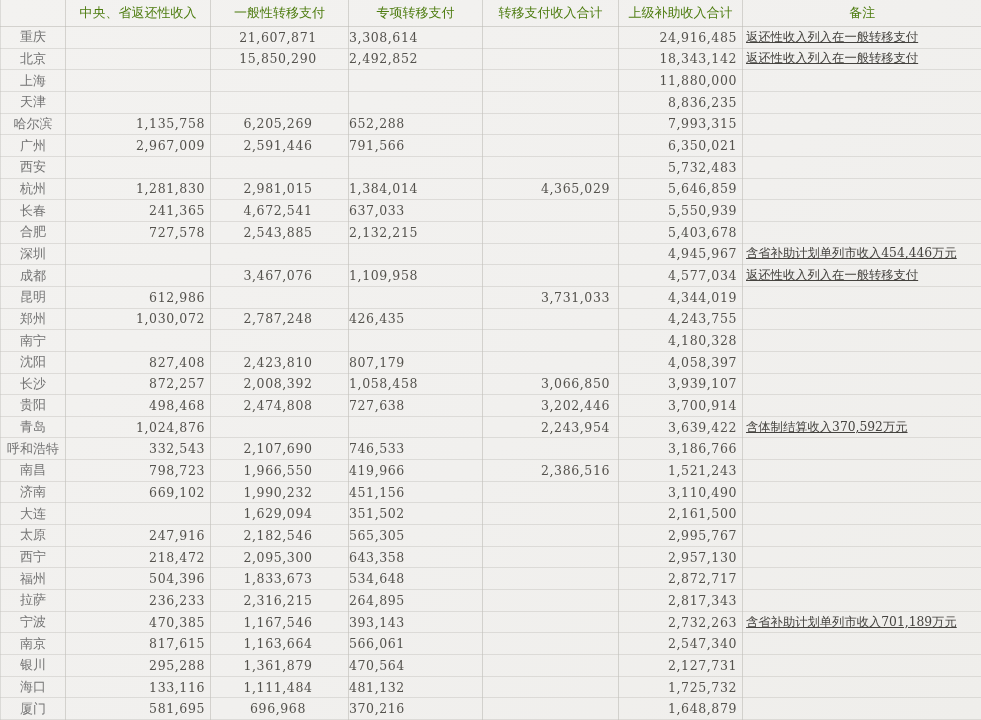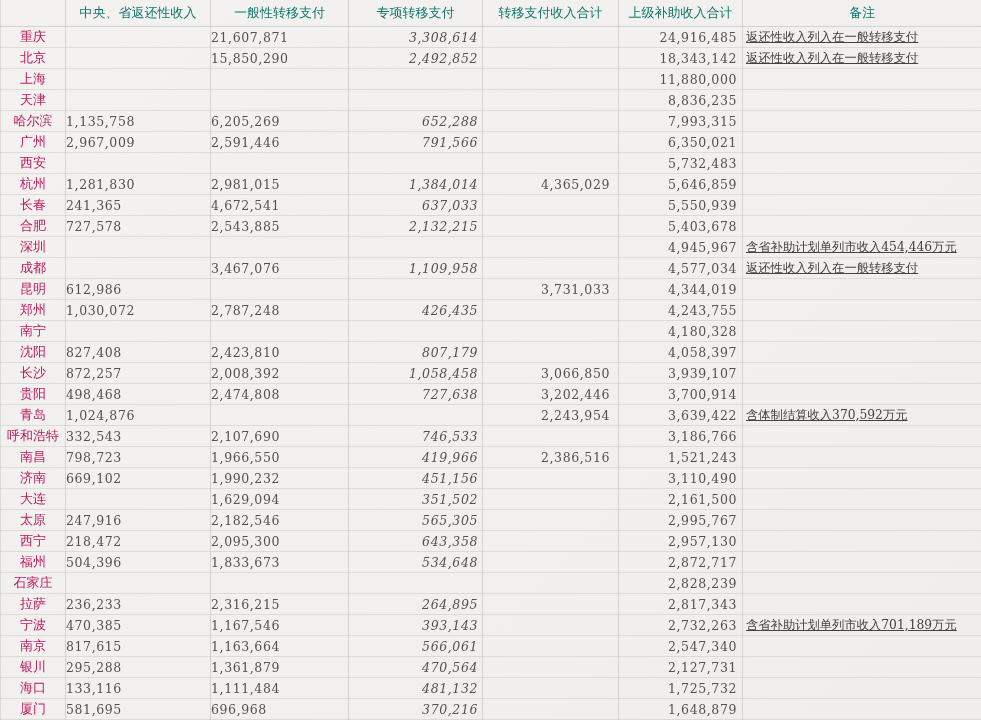--- a/index.html
+++ b/index.html
@@ -14,35 +14,35 @@
     width:981px;height:720px;
     border-collapse:collapse;table-layout:fixed;
   }
   th,td{
     white-space:nowrap;overflow:hidden;
     font-weight:normal;
     vertical-align:middle;
     padding:0;
   }
   thead th{
-    height:26px;font-size:13px;text-align:center;color:#0f766e;
+    height:26px;font-size:13px;text-align:center;color:#4d7c0f;
     border-bottom:1px solid rgba(186,184,179,0.55);
   }
   tbody td{
     height:18.6px;font-size:12.5px;
     border-bottom:1px solid rgba(196,194,189,0.45);
   }
   
   .v{border-right:1px solid rgba(186,184,179,0.55);}
   th.col0,td.col0{border-left:1px solid rgba(186,184,179,0.4);}
   
-  td.col0{text-align:center;font-size:13px;color:#be185d;}
-  td.col1{text-align:left;padding-right:5px;}
-  td.col2{text-align:left;padding-right:3px;margin-left:44px;}
-  td.col3{text-align:right;padding-right:4px;font-style:italic;}
+  td.col0{text-align:center;font-size:13px;color:#737373;}
+  td.col1{text-align:right;padding-right:5px;}
+  td.col2{text-align:center;padding-right:3px;margin-left:44px;}
+  td.col3{text-align:left;padding-right:4px;}
   td.col4{text-align:right;padding-right:8px;}
   td.col5{text-align:right;padding-right:5px;}
   td.col6{text-align:left;padding-left:3px;font-size:12.3px;text-decoration:underline;}
   td.num{letter-spacing:0.6px;color:#54524d;}
 </style>
 </head>
 <body>
 
 <div class="sheet">
   <table>
@@ -295,29 +295,20 @@
         <tr>
           <td class="col0 v">福州</td>
           <td class="col1 v num">504,396</td>
           <td class="col2 v num">1,833,673</td>
           <td class="col3 v num">534,648</td>
           <td class="col4 v num"></td>
           <td class="col5 v num">2,872,717</td>
           <td class="col6"></td>
         </tr>
         <tr>
-          <td class="col0 v">石家庄</td>
-          <td class="col1 v num"></td>
-          <td class="col2 v num"></td>
-          <td class="col3 v num"></td>
-          <td class="col4 v num"></td>
-          <td class="col5 v num">2,828,239</td>
-          <td class="col6"></td>
-        </tr>
-        <tr>
           <td class="col0 v">拉萨</td>
           <td class="col1 v num">236,233</td>
           <td class="col2 v num">2,316,215</td>
           <td class="col3 v num">264,895</td>
           <td class="col4 v num"></td>
           <td class="col5 v num">2,817,343</td>
           <td class="col6"></td>
         </tr>
         <tr>
           <td class="col0 v">宁波</td>

